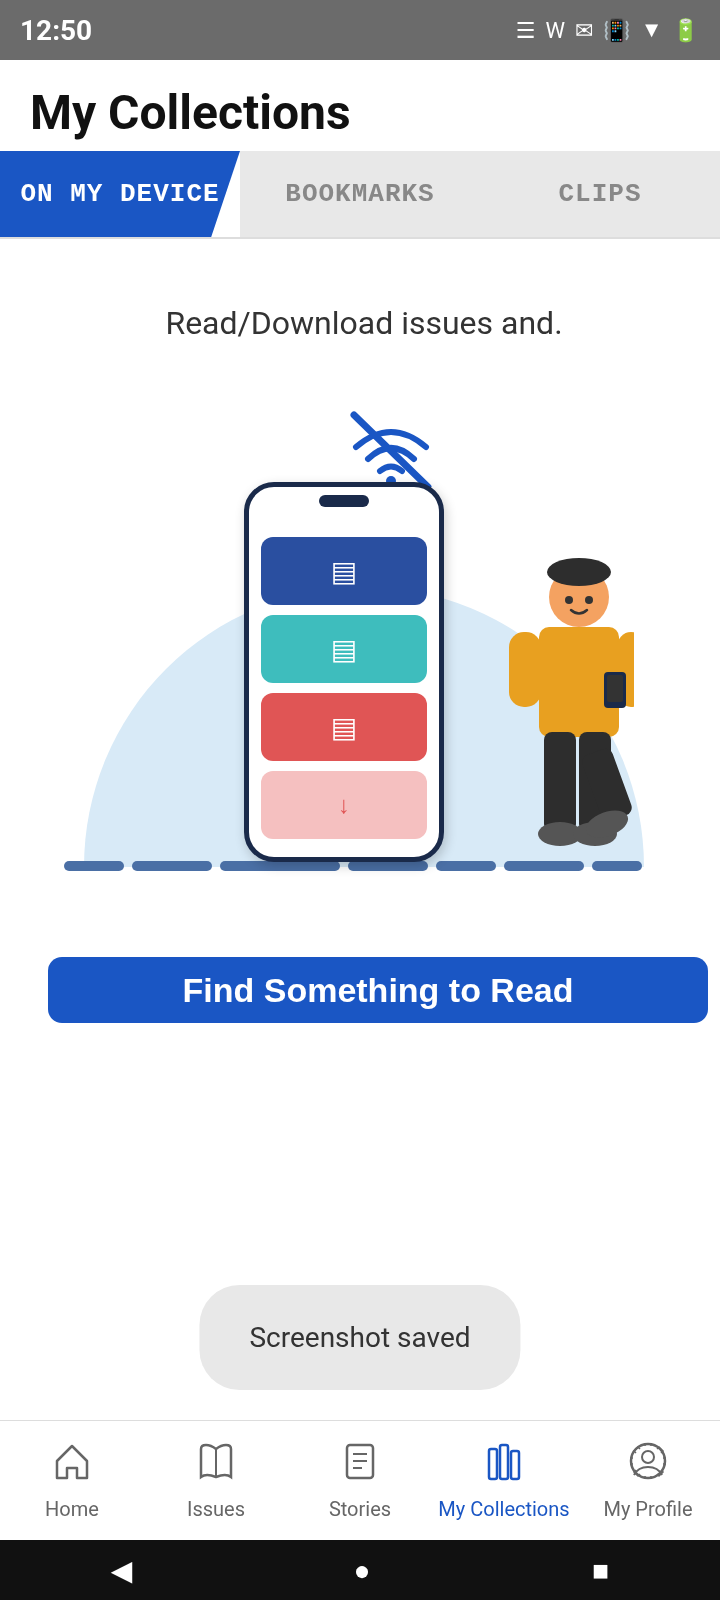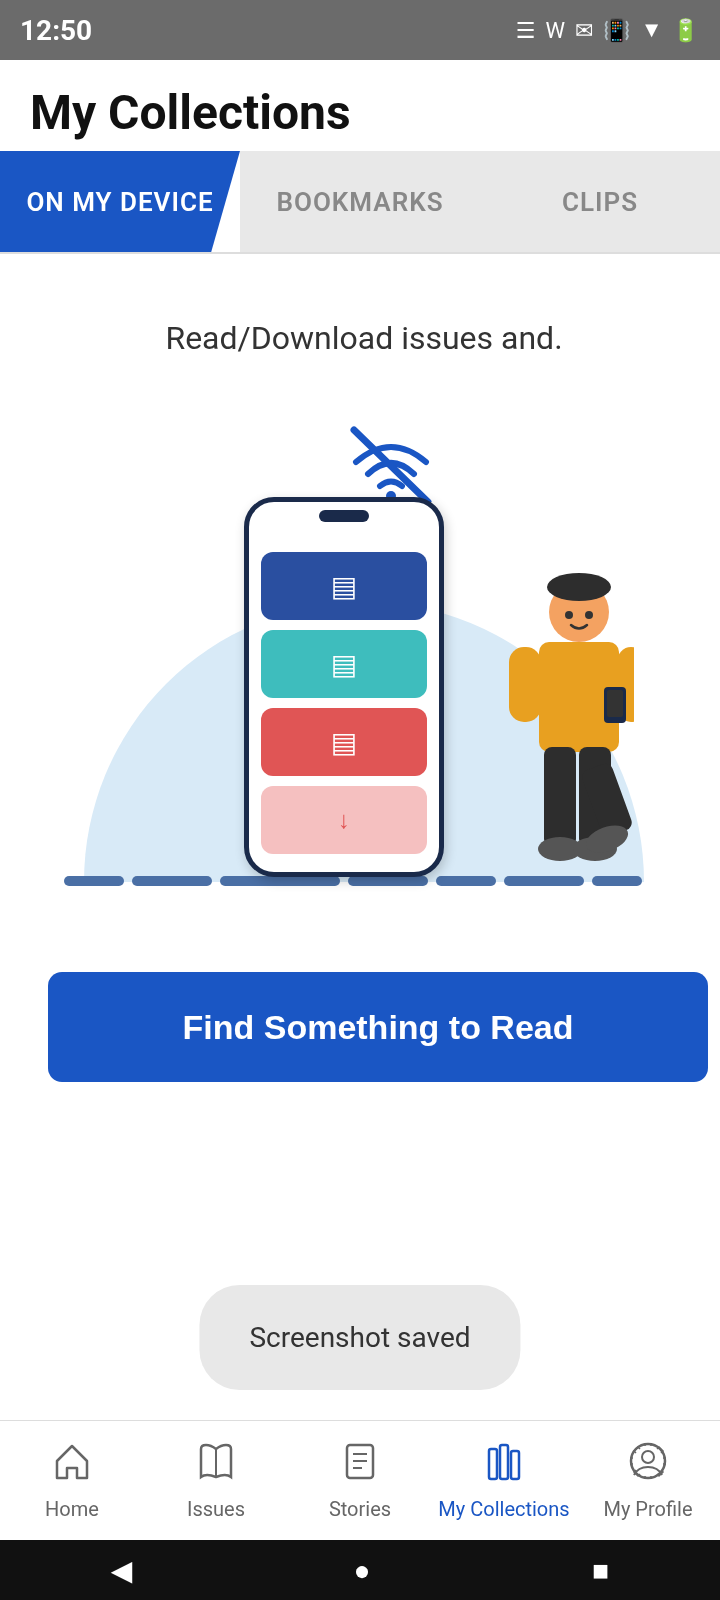--- a/index.html
+++ b/index.html
@@ -45,22 +45,23 @@
     .page-title {
       font-size: 48px;
       font-weight: bold;
       color: #111;
     }
 
     
     .tabs {
       display: flex;
       width: 720px;
-      height: 103px;
+      height: 88px;
       border-bottom: 2px solid #ddd;
+      font-family: Liberation Mono, monospace;
     }
     .tab {
       flex: 1;
       display: flex;
       align-items: center;
       justify-content: center;
       font-size: 26px;
       font-weight: 600;
       cursor: pointer;
       letter-spacing: 1px;
@@ -185,21 +186,21 @@
       top: 20px;
       left: 50%;
       transform: translateX(-20%);
       font-size: 80px;
       color: #1a56c4;
     }
 
     
     .cta-button {
       width: 660px;
-      height: 110px;
+      height: 66px;
       background: #1a56c4;
       border: none;
       border-radius: 14px;
       color: #fff;
       font-size: 34px;
       font-weight: 600;
       cursor: pointer;
       margin: 30px auto 0 auto;
       display: block;
     }

